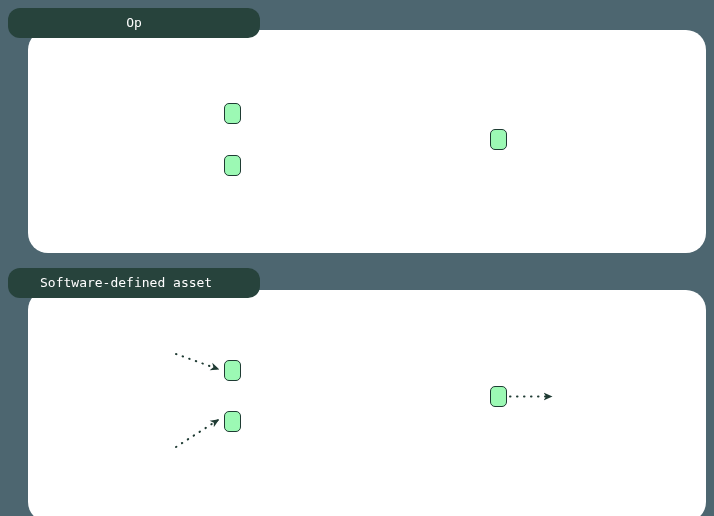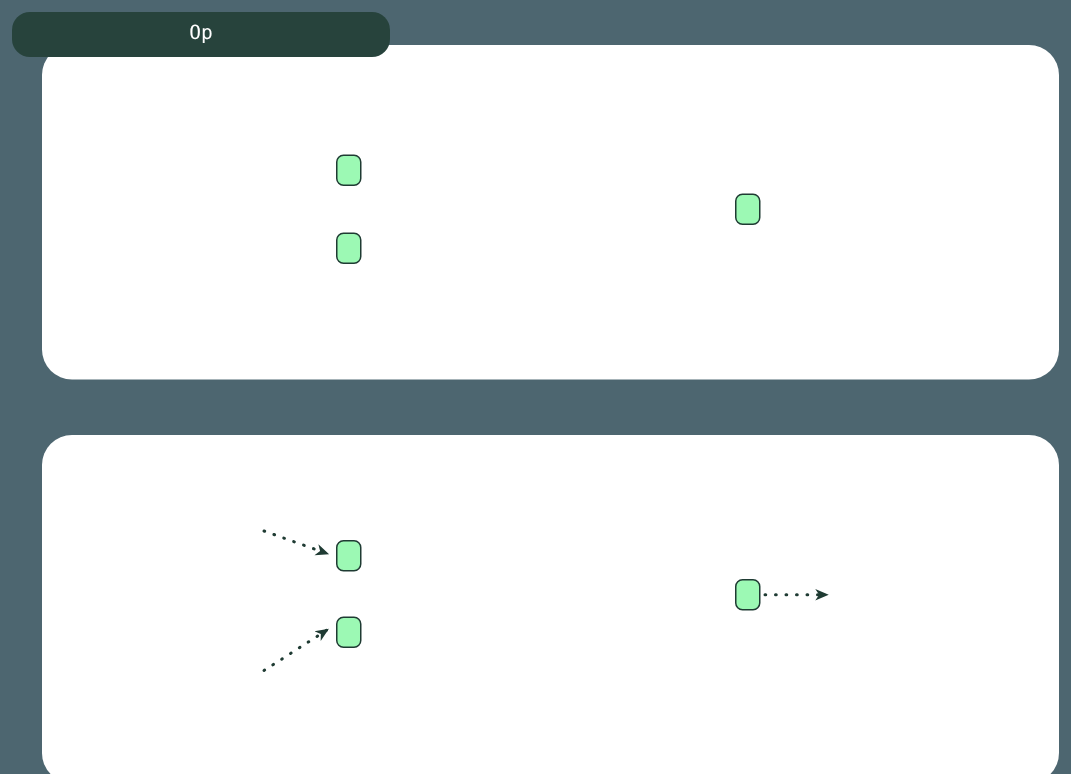--- a/index.html
+++ b/index.html
@@ -147,20 +147,23 @@
     <div class="port-label left-of" style="left:168px; top:147px; width:48px;">In</div>
 
     <div class="port" style="left:490px; top:121px;"></div>
     <div class="port-label right-of" style="left:515px; top:121px; width:60px;">Out</div>
   </div>
 
   <div class="panel-wrap" style="top:268px;height:248px;">
 
     <div class="panel-body" style="height:232px;"></div>
 
+    <div class="panel-tab left-align">
+      <span>Software-defined asset</span>
+    </div>
 
     <div class="op-box" style="left:232px; top:77px; width:267px; height:102px;">
       <div class="op-box-label" style="top:42px;">Op</div>
     </div>
 
     <div class="doc-icon" style="left:127px; top:53px;"></div>
     <div class="doc-label right-align" style="left:35px; top:62px; width:85px;">
       <div>Dependent</div>
       <div>asset</div>
     </div>

